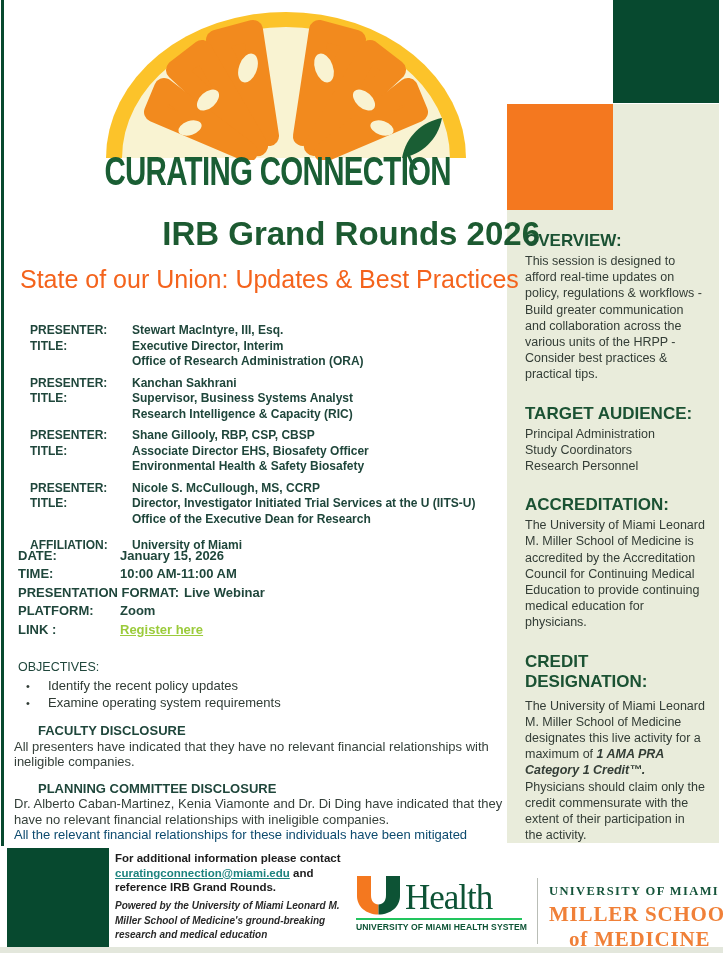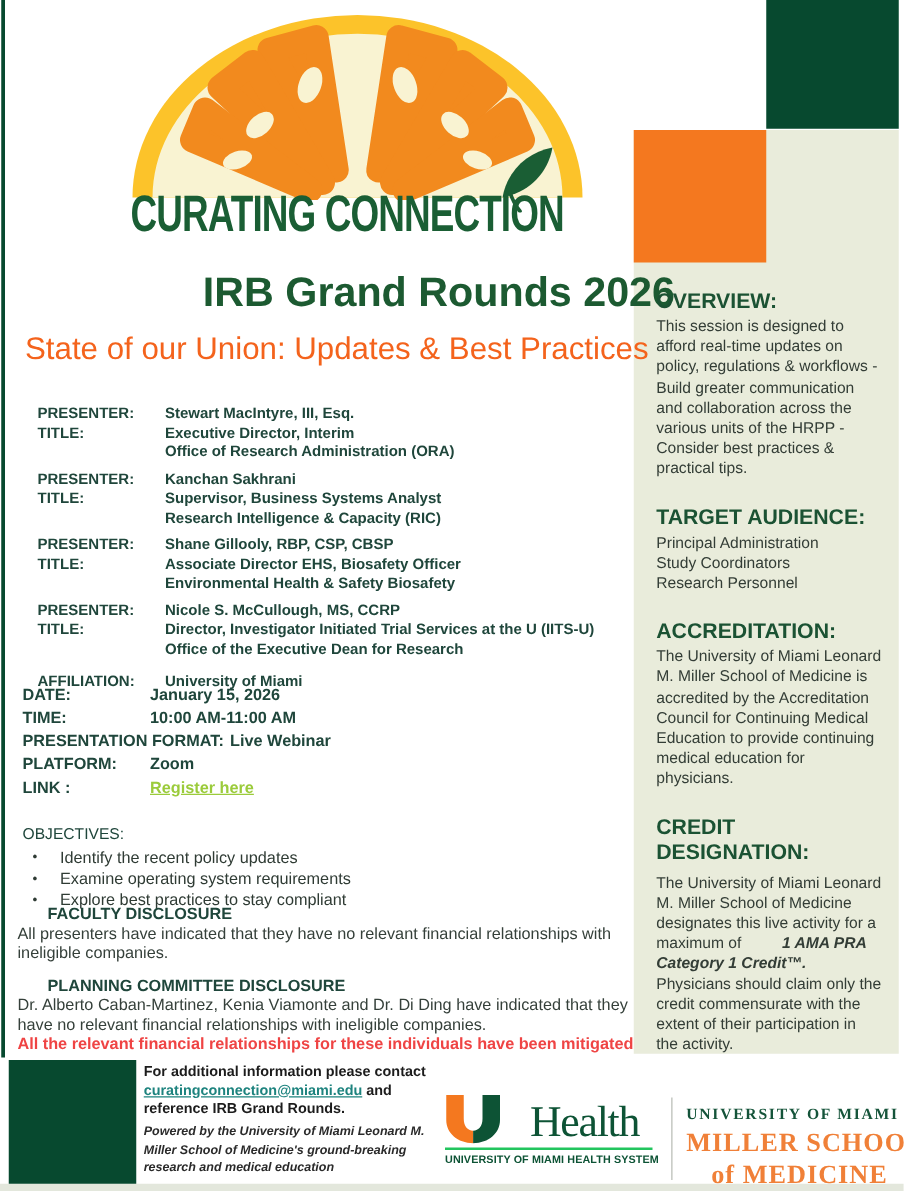--- a/index.html
+++ b/index.html
@@ -44,40 +44,40 @@
   
   .objectives { position:absolute; left:18px; top:644px; width:500px; color:#2f3b34; }
   .obj-head { font-size:12.5px; font-weight:normal; color:#1f463b; margin-bottom:3px;margin-top:16px; }
   .obj-item { font-size:13px; line-height:17px; padding-left:30px; position:relative; }
   .obj-item::before { content:"•"; position:absolute; left:8px; font-size:11px; top:1px; }
 
   
   .disclosures { position:absolute; left:14px; top:723px; width:506px; color:#35403a;
                  font-size:13px; line-height:15.5px; }
   .disc-head { font-weight:bold; color:#1f463b; margin-top:11px;padding-left:24px; }
-  .disc-bold { font-weight:bold; color:#ef4444; }
+  .disc-bold { font-weight:normal; color:#0c4a6e; }
 
   
   .sidebar-text { position:absolute; left:525px; top:231px; width:180px; color:#333d36; }
   .sb-head { font-size:17px; font-weight:bold; color:#1b5233; line-height:20px; margin-bottom:2px; }
   .sb-body { font-size:12.5px; line-height:16.2px; }
   .sb-sec  { margin-bottom:21px; }
   .sb-sec.credit .sb-body { margin-top:6px; }
-  .credit-emph { font-weight:bold; font-style:italic;margin-left:29px; }
+  .credit-emph { font-weight:bold; font-style:italic; }
 
   
   .footer-green { position:absolute; left:7px; top:848px; width:102px; height:99px; background:#07492f; }
   .contact { position:absolute; left:115px; top:851px; width:250px;
              font-size:11.5px; font-weight:bold; color:#1c1c1c; line-height:14.5px; }
   a.mail-link { color:#1d837e; text-decoration:underline; cursor:pointer; }
   .powered { position:absolute; left:115px; top:899px; width:250px;
              font-size:10px; font-weight:bold; font-style:italic; color:#2a2a2a; line-height:14.5px; }
 
   .uhealth { position:absolute; left:356px; top:876px; width:166px; }
-  .uh-top { display:flex; align-items:flex-end;gap:19px; }
+  .uh-top { display:flex; align-items:flex-end; }
   .uh-word { font-family:"Liberation Serif", serif; font-size:35px; color:#0d5335; line-height:34px; margin-left:4px; letter-spacing:-1px; }
   .uh-tag { margin-top:3px; border-top:2px solid #22c55e; padding-top:2px;
             font-size:8.6px; font-weight:bold; color:#0d5335; letter-spacing:0.1px; white-space:nowrap; }
   .logo-divider { position:absolute; left:537px; top:878px; width:1px; height:66px; background:#b9bdb6; }
 
   .miller { position:absolute; left:549px; top:884px; width:170px; font-family:"Liberation Serif", serif; }
   .miller-l1 { font-size:12.5px; font-weight:bold; color:#15543a; letter-spacing:1.4px; white-space:nowrap; }
   .miller-l2 { font-size:21px; font-weight:bold; color:#f08038; letter-spacing:0.8px; margin-top:3px; white-space:nowrap; }
   .miller-l3 { font-size:21px; font-weight:bold; color:#f08038; letter-spacing:0.8px; white-space:nowrap;margin-left:20px; }
 </style>
@@ -205,21 +205,20 @@
     <div class="drow">
         <span class="dlabel">LINK :</span>
         <a class="reg-link">Register here</a>
       </div>
   </div>
 
   <div class="objectives">
     <div class="obj-head">OBJECTIVES:</div>
     <div class="obj-item">Identify the recent policy updates</div>
     <div class="obj-item">Examine operating system requirements</div>
-    <div class="obj-item">Explore best practices to stay compliant</div>
   </div>
 
   <div class="disclosures">
     <div class="disc-head" style="margin-top:0;">FACULTY DISCLOSURE</div>
     <div>All presenters have indicated that they have no relevant financial relationships with ineligible companies.</div>
     <div class="disc-head">PLANNING COMMITTEE DISCLOSURE</div>
     <div>Dr. Alberto Caban-Martinez, Kenia Viamonte and Dr. Di Ding have indicated that they have no relevant financial relationships with ineligible companies.</div>
     <div class="disc-bold">All the relevant financial relationships for these individuals have been mitigated</div>
   </div>
 

